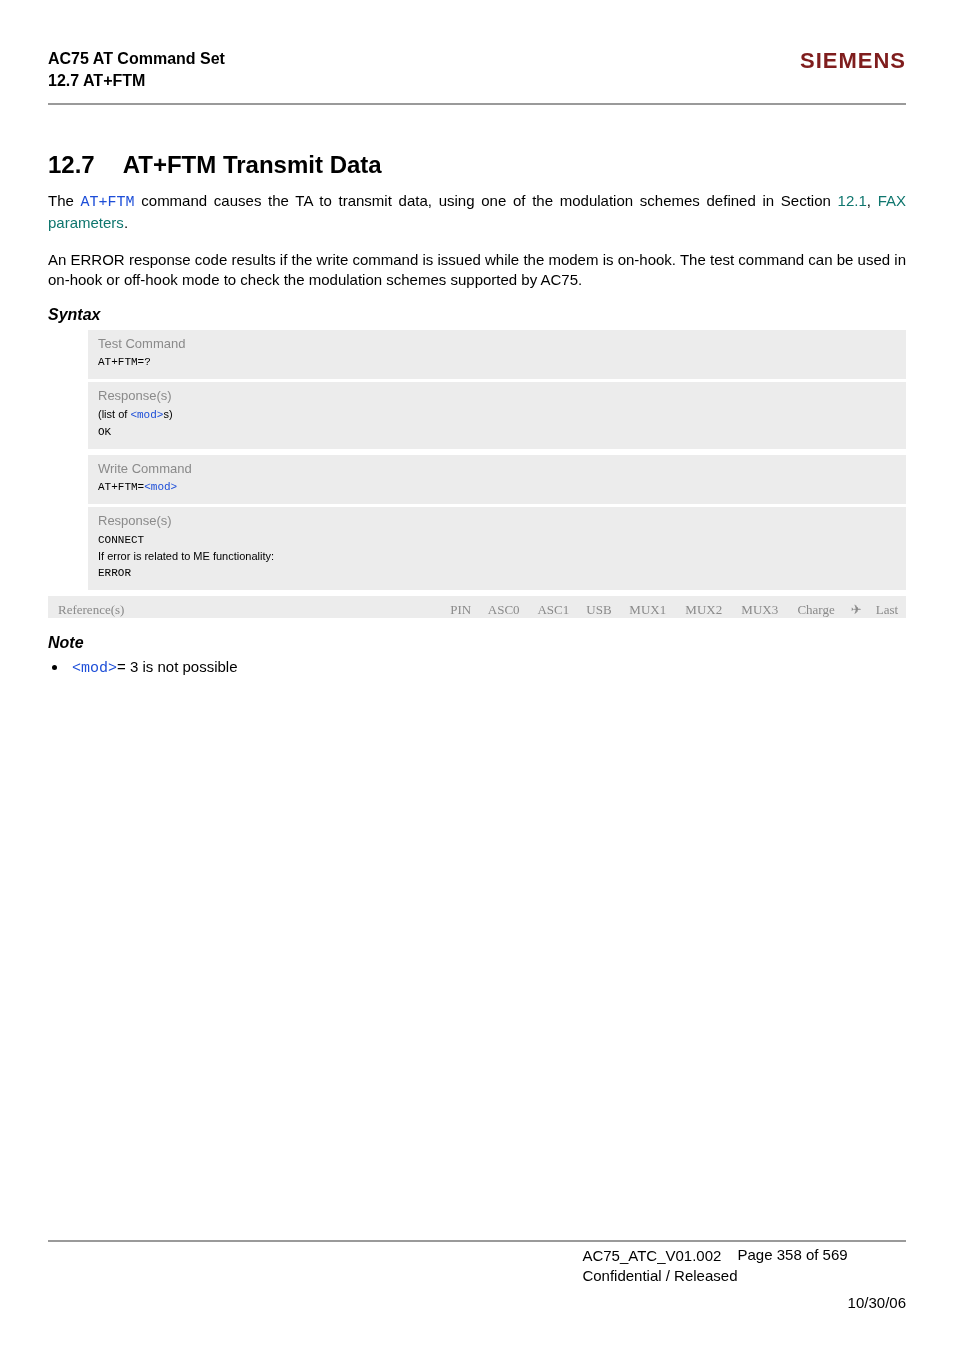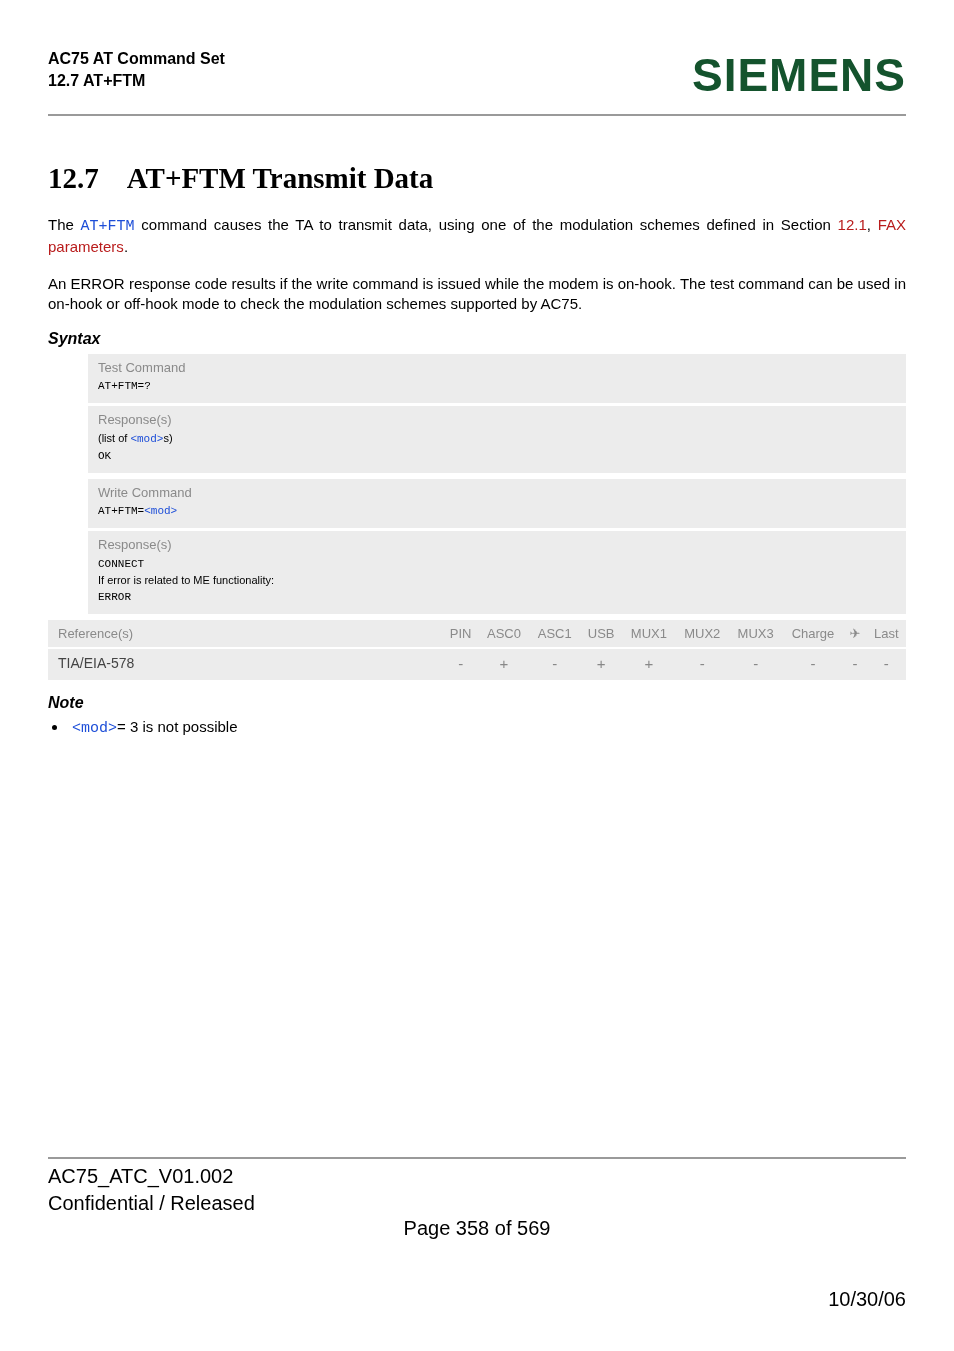--- a/index.html
+++ b/index.html
@@ -17,45 +17,44 @@
   .header-row {
     display: flex;
     justify-content: space-between;
     align-items: flex-start;
     padding-bottom: 8px;
   }
   .header-left { font-weight: bold; font-size: 16px; line-height: 1.35; }
   .header-brand {
     font-family: Arial, Helvetica, sans-serif;
     font-weight: 900;
-    font-size: 46px;
+    font-size: 22px;
     letter-spacing: 1px;
-    color: #14532d;
+    color: #7f1d1d;
   }
   .hr-top {
     border: none;
     border-top: 2px solid #9a9a9a;
     margin-top: 4px;
     margin-bottom: 46px;
   }
   .section-title {
-    font-size: 29px;
+    font-size: 24px;
     font-weight: bold;
-    margin-bottom: 20px;
-    font-family: Liberation Serif, serif;
+    margin-bottom: 12px;
   }
   .sec-num { display: inline-block; margin-right: 28px; }
   .body-p {
     font-size: 15px;
     line-height: 1.35;
     margin-bottom: 16px;
     text-align: justify;
   }
   .cmd-link { color: #1d4ed8; font-family: Liberation Mono, monospace; }
-  .link { color: #b91c1c; }
+  .link { color: #0f766e; }
   .subhead {
     font-weight: bold;
     font-style: italic;
     font-size: 16px;
     margin-top: 14px;
     margin-bottom: 6px;
   }
   .syntax-box { width: 100%; }
   .sx-block { background: #ececec; margin-left: 40px; }
   .sx-label {
@@ -78,40 +77,39 @@
   }
   .ref-table th, .ref-table td {
     text-align: center;
     padding: 6px 4px;
     font-weight: normal;
     color: #6f6f6f;
   }
   .ref-table th { color: #8a8a8a; }
   .ref-table .left { text-align: left; padding-left: 10px; color: #444; font-size: 14px; }
   .ref-table .left-h { text-align: left; padding-left: 10px; color: #8a8a8a; }
-  .ref-hdr-row th { padding-top: 6px; padding-bottom: 6px; }
+  .ref-hdr-row th { padding-top: 6px; padding-bottom: 0; font-family: Liberation Serif, serif; }
   .ref-val-row td { padding-top: 6px; padding-bottom: 8px; color: #888; font-size: 15px; }
   .plus { color: #777; }
   .note-list { margin: 4px 0 0 20px; font-size: 15px; }
   .note-list li { padding-left: 4px; margin-bottom: 4px; }
   .airplane { font-size: 13px; }
   .footer {
     position: absolute;
     left: 48px; right: 48px; bottom: 40px;
   }
   .footer-hr {
     border: none;
     border-top: 2px solid #9a9a9a;
     margin-bottom: 4px;
   }
   .footer-row {
     display: flex;
     justify-content: flex-end;
-    font-size: 20px;
-    flex-direction: column;
+    font-size: 15px;
   }
   .footer-left { text-align: left; line-height: 1.35; }
   .footer-center { text-align: center; }
   .footer-right { text-align: right; margin-top: 48px; }
 </style>
 </head>
 <body>
 
 <div class="page">
 
@@ -180,33 +178,20 @@
         <th>MUX3</th>
         <th>Charge</th>
         <th class="airplane">✈</th>
         <th>Last</th>
       </tr>
       <tr>
             <td colspan="11" style="padding:0">
               <div style="height:2px;background:#fff"></div>
             </td>
           </tr>
-      <tr class="ref-val-row">
-        <td class="left">TIA/EIA-578</td>
-        <td>-</td>
-        <td class="plus">+</td>
-        <td>-</td>
-        <td class="plus">+</td>
-        <td class="plus">+</td>
-        <td>-</td>
-        <td>-</td>
-        <td>-</td>
-        <td>-</td>
-        <td>-</td>
-      </tr>
     </tbody>
       </table>
   </div>
 
   <div class="subhead">Note</div>
   <ul class="note-list">
     <li>
       <span class="cmd-link">&lt;mod&gt;</span><span>= 3 is not possible</span>
     </li>
   </ul>

